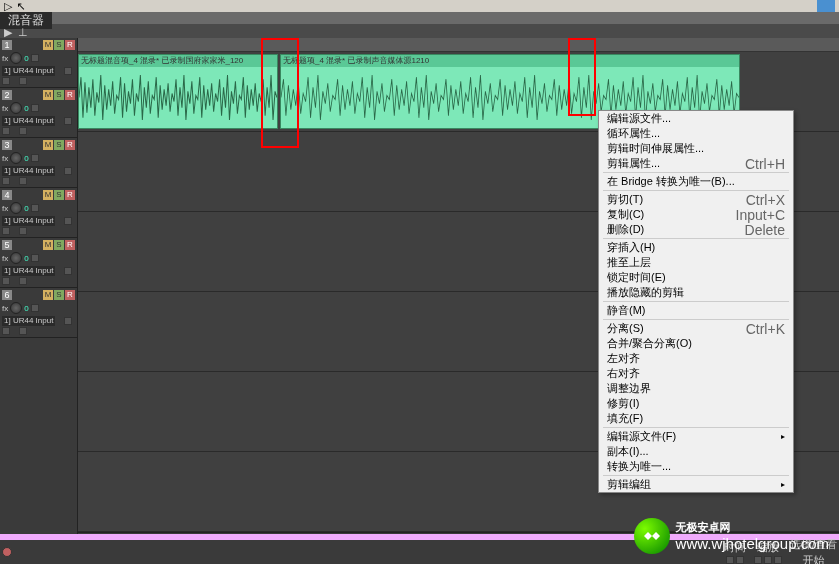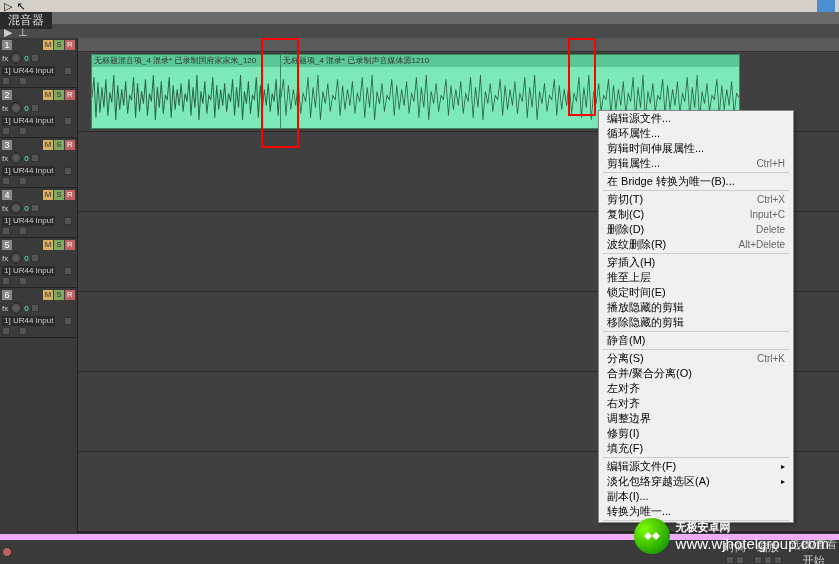--- a/index.html
+++ b/index.html
@@ -43,21 +43,21 @@
 .waveform { position: absolute; top: 12px; bottom: 0; left: 0; right: 0; }
 
 .red-box { position: absolute; border: 2px solid #ff0000; pointer-events: none; z-index: 50; }
 
 .time-ruler { height: 16px; background: #3a3a3a; border-top: 1px solid #222; display: flex; align-items: center; color: #999; font-size: 8px; padding-left: 4px; }
 
 .context-menu { position: absolute; top: 110px; left: 598px; width: 196px; background: #f0f0f0; border: 1px solid #888; box-shadow: 2px 2px 4px rgba(0,0,0,0.3); z-index: 100; }
 .menu-item { padding: 2px 8px; color: #000; font-size: 11px; display: flex; justify-content: space-between; cursor: pointer; height: 15px; align-items: center; text-align: center; }
 .menu-item.has-arrow::after { content: "▸"; font-size: 8px; }
 .menu-sep { height: 1px; background: #ccc; margin: 1px 4px; }
-.menu-shortcut { color: #666; font-size: 10px; }
+.menu-shortcut { color: #666; font-size: 14px; }
 
 .bottom-panel { height: 30px; background: #3a3a3a; border-top: 6px solid #f0abfc; display: flex; align-items: center; padding: 2px; gap: 8px; }
 .bottom-group { display: flex; flex-direction: column; align-items: center; gap: 1px; color: #ccc; font-size: 9px; }
 .bottom-row { display: flex; gap: 2px; }
 
 .watermark { position: absolute; right: 10px; bottom: 10px; color: #fff; font-size: 18px; z-index: 200; display: flex; align-items: center; gap: 6px; }
 .wm-logo { width: 36px; height: 36px; border-radius: 50%; background: radial-gradient(circle at 30% 30%, #7cfc00, #008000); display: flex; align-items: center; justify-content: center; }
 
 svg.wave { width: 100%; height: 100%; }
 </style>
@@ -221,21 +221,21 @@
       <span class="mini-btn"></span>
       <span class="mini-btn"></span>
     </div>
       </div>
     </div>
 
   <div class="timeline-area">
     <div class="ruler"></div>
     <div class="tracks-view">
       <div class="track-row">
-        <div class="clip" style="left:13px; width:200px">
+        <div class="clip" style="left:0; width:200px">
           <div class="clip-header">无标题混音项_4 混录* 已录制国府家家米_120</div>
           <div class="waveform">
             <svg class="wave" viewBox="0 0 200 60" preserveAspectRatio="none">
                 <path d="M0,30 L2,10 L4,50 L6,15 L8,45 L10,20 L12,40 L14,12 L16,48 L18,25 L20,35 L22,8 L24,52 L26,18 L28,42 L30,22 L32,38 L34,14 L36,46 L38,28 L40,32 L42,10 L44,50 L46,16 L48,44 L50,24 L52,36 L54,12 L56,48 L58,26 L60,34 L62,8 L64,52 L66,20 L68,40 L70,14 L72,46 L74,28 L76,32 L78,10 L80,50 L82,18 L84,42 L86,22 L88,38 L90,16 L92,44 L94,26 L96,34 L98,12 L100,48 L102,20 L104,40 L106,8 L108,52 L110,24 L112,36 L114,14 L116,46 L118,28 L120,32 L122,10 L124,50 L126,18 L128,42 L130,22 L132,38 L134,16 L136,44 L138,26 L140,34 L142,12 L144,48 L146,20 L148,40 L150,8 L152,52 L154,24 L156,36 L158,14 L160,46 L162,28 L164,32 L166,10 L168,50 L170,18 L172,42 L174,22 L176,38 L178,16 L180,44 L182,26 L184,34 L186,12 L188,48 L190,20 L192,40 L194,8 L196,52 L198,24 L200,30" stroke="#2a6848" stroke-width="1" fill="none"></path>
               </svg>
           </div>
         </div>
         <div class="clip" style="left:202px; width:460px">
           <div class="clip-header">无标题项_4 混录* 已录制声音媒体源1210</div>
           <div class="waveform">
@@ -283,39 +283,32 @@
       <span class="menu-shortcut">Ctrl+X</span>
     </div>
     <div class="menu-item">
       <span>复制(C)</span>
       <span class="menu-shortcut">Input+C</span>
     </div>
     <div class="menu-item">
       <span>删除(D)</span>
       <span class="menu-shortcut">Delete</span>
     </div>
-    <div class="menu-item">
-      <span>波纹删除(R)</span>
-      <span class="menu-shortcut">Alt+Delete</span>
-    </div>
     <div class="menu-sep"></div>
     <div class="menu-item">
       <span>穿插入(H)</span>
     </div>
     <div class="menu-item">
       <span>推至上层</span>
     </div>
     <div class="menu-item">
       <span>锁定时间(E)</span>
     </div>
     <div class="menu-item">
       <span>播放隐藏的剪辑</span>
-    </div>
-    <div class="menu-item">
-      <span>移除隐藏的剪辑</span>
     </div>
     <div class="menu-sep"></div>
     <div class="menu-item">
       <span>静音(M)</span>
     </div>
     <div class="menu-sep"></div>
     <div class="menu-item">
       <span>分离(S)</span>
       <span class="menu-shortcut">Ctrl+K</span>
     </div>
@@ -334,30 +327,30 @@
     <div class="menu-item">
       <span>修剪(I)</span>
     </div>
     <div class="menu-item">
       <span>填充(F)</span>
     </div>
     <div class="menu-sep"></div>
     <div class="menu-item has-arrow">
       <span>编辑源文件(F)</span>
     </div>
+    <div class="menu-item">
+      <span>副本(I)...</span>
+    </div>
+    <div class="menu-item">
+      <span>转换为唯一...</span>
+    </div>
+    <div class="menu-sep"></div>
     <div class="menu-item has-arrow">
-      <span>淡化包络穿越选区(A)</span>
-    </div>
-    <div class="menu-item">
-      <span>副本(I)...</span>
-    </div>
-    <div class="menu-item">
-      <span>转换为唯一...</span>
-    </div>
-    <div class="menu-sep"></div>
+      <span>剪辑编组</span>
+    </div>
   </div>
 
 <div class="red-box" style="left:598px; top:359px; width:196px; height:16px"></div>
 
 <div class="bottom-panel">
   <div class="bottom-row">
     <span class="mini-btn" style="background:#c06060;border-radius:50%;width:10px;height:10px"></span>
   </div>
   <div style="flex:1"></div>
   <div class="bottom-group">

